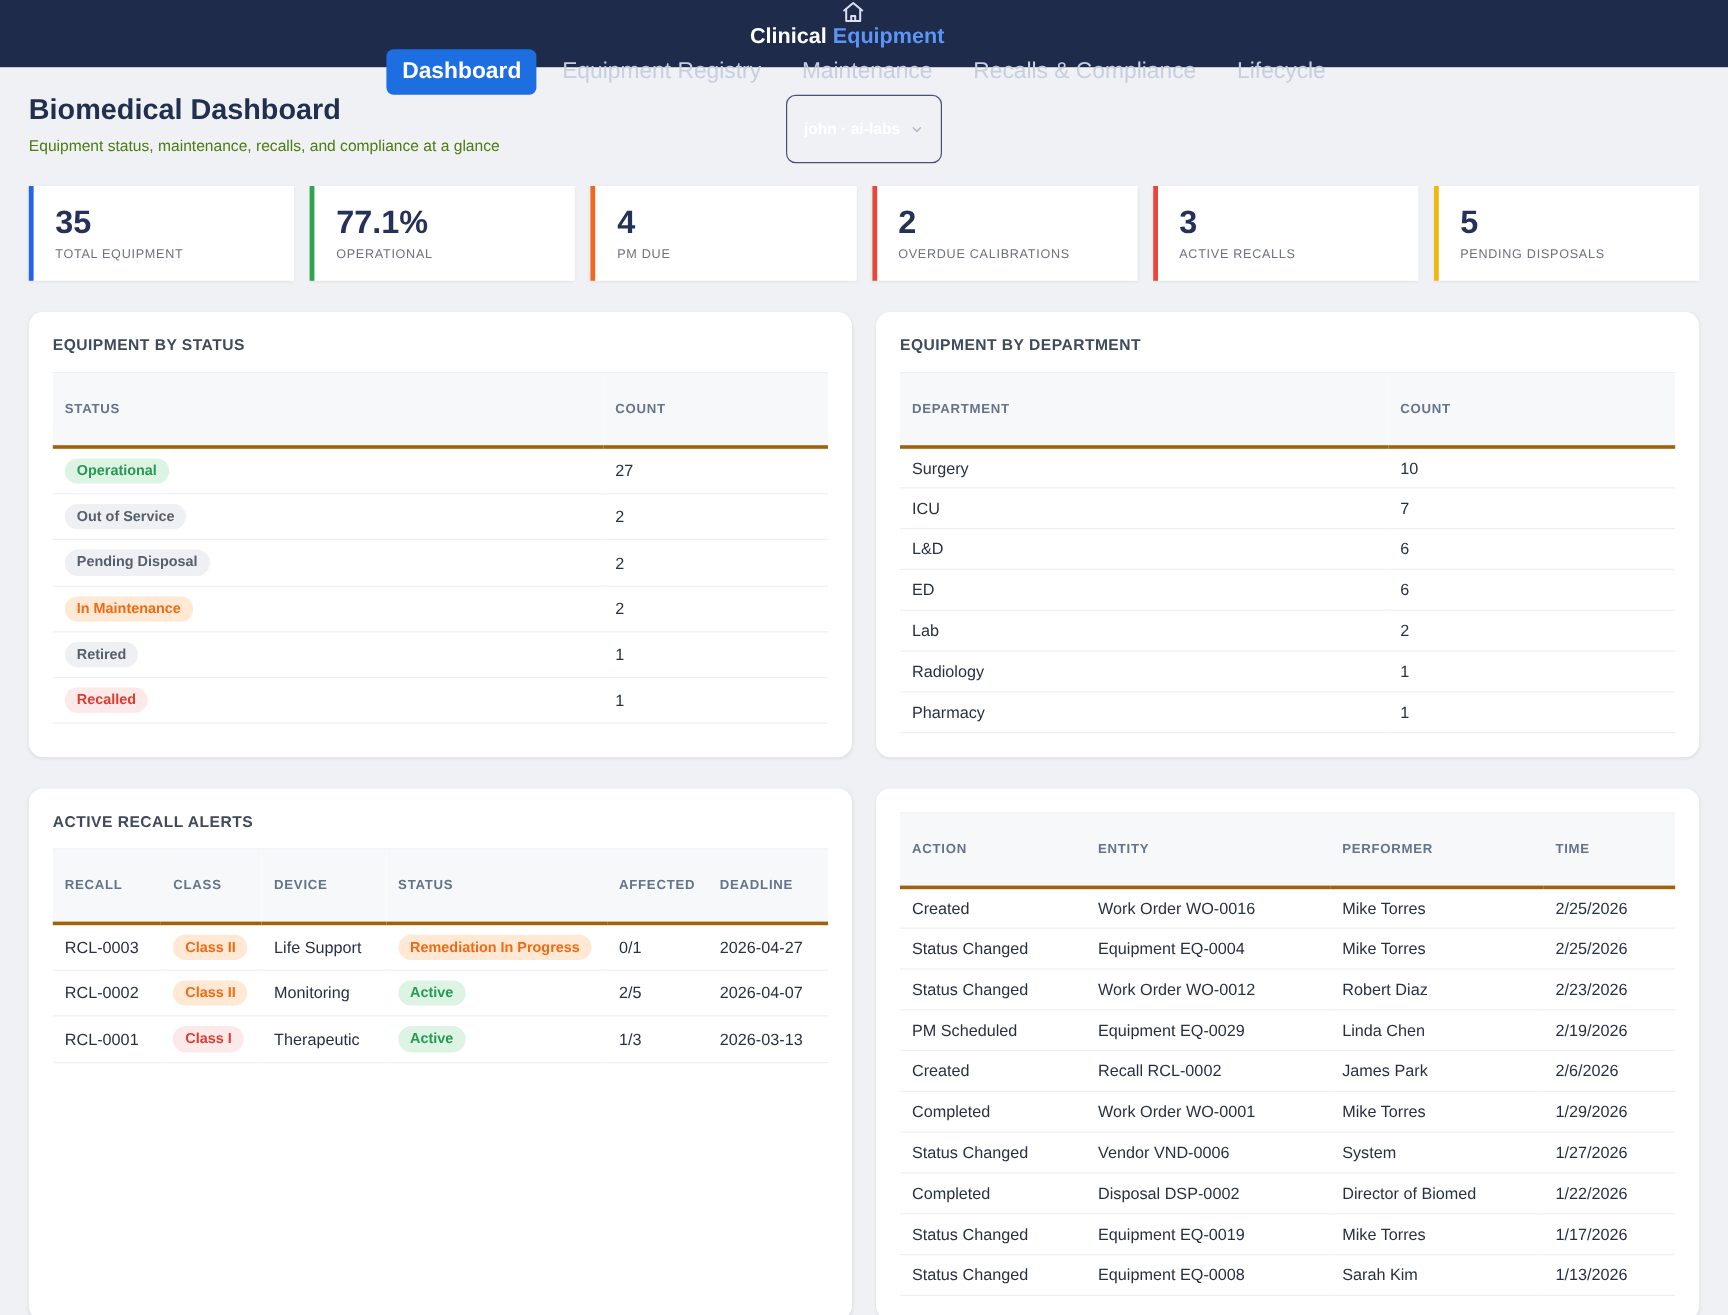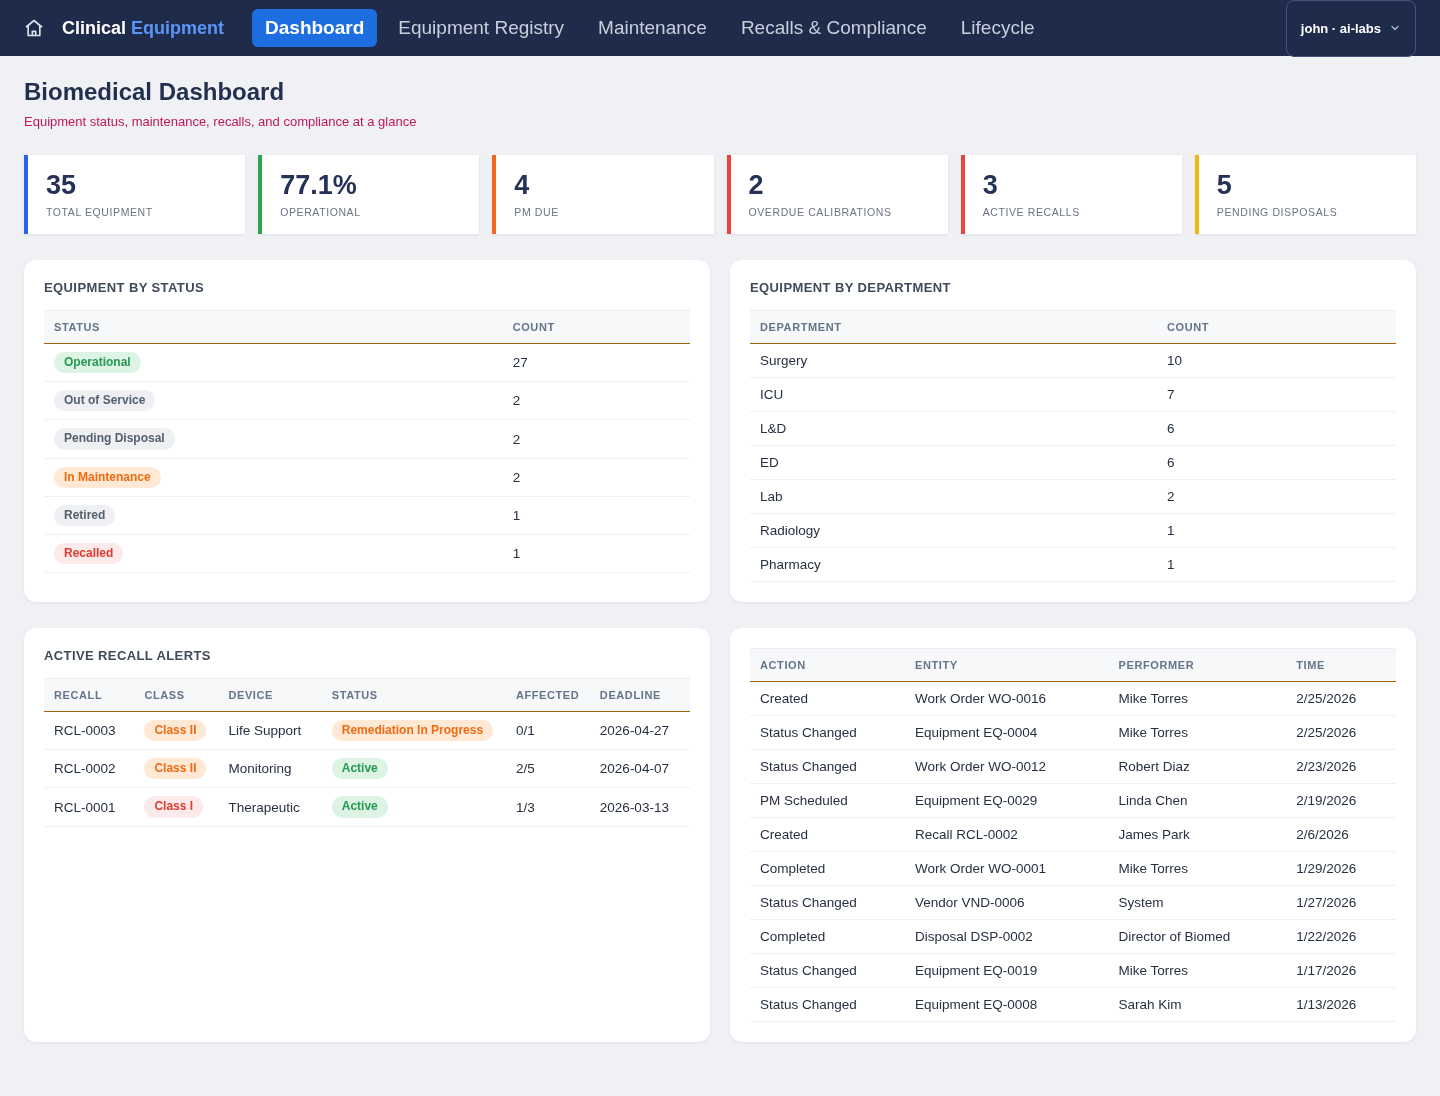--- a/index.html
+++ b/index.html
@@ -10,20 +10,21 @@
     color: #273142;
   }
 
   
   .navbar {
     height: 56px;
     background: var(--navbar-bg, #1f2b4a);
     display: flex;
     align-items: center;
     padding: 0 24px;
+    flex-direction: column;
   }
   .home-btn { display: flex; align-items: center; margin-right: 18px; cursor: pointer; }
   .brand { font-size: 18px; font-weight: bold; color: #ffffff; margin-right: 28px; white-space: nowrap; }
   .brand .accent { color: var(--logo-accent, #5b95f5); }
   .nav-links { display: flex; align-items: center; gap: 8px; flex: 1; }
   .nav-link {
     font-size: 19px;
     color: #c7cfdd;
     padding: 8px 13px;
     border-radius: 6px;
@@ -44,21 +45,21 @@
     color: #ffffff;
     font-size: 13px;
     font-weight: bold;
     cursor: pointer;
     white-space: nowrap;
   }
 
   
   .main { padding: 22px 24px 40px 24px; }
   .page-title { font-size: 24px; font-weight: bold; color: var(--heading, #22304f); margin-bottom: 8px; }
-  .page-subtitle { font-size: 13px; color: #be185d; }
+  .page-subtitle { font-size: 13px; color: #4d7c0f; }
 
   
   .stats-row {
     margin-top: 26px;
     display: grid;
     grid-template-columns: repeat(6, 1fr);
     gap: 13px;
   }
   .stat-card {
     background: #ffffff;
@@ -100,23 +101,23 @@
   }
   table { width: 100%; border-collapse: collapse; table-layout: fixed; }
   thead tr { background: #f7f8fa; }
   th {
     text-align: left;
     font-size: 11px;
     font-weight: bold;
     color: #64748b;
     letter-spacing: 0.6px;
     text-transform: uppercase;
-    padding: 10px 10px;
+    padding: 24px 10px;
     border-top: 1px solid #edeff3;
-    border-bottom: 1px solid #a16207;
+    border-bottom: 3px solid #a16207;
     overflow: hidden;
     white-space: nowrap;
   }
   td {
     font-size: 13.5px;
     color: #273142;
     padding: 8px 10px;
     border-bottom: 1px solid #edeff3;
     height: 34px;
     overflow: hidden;

